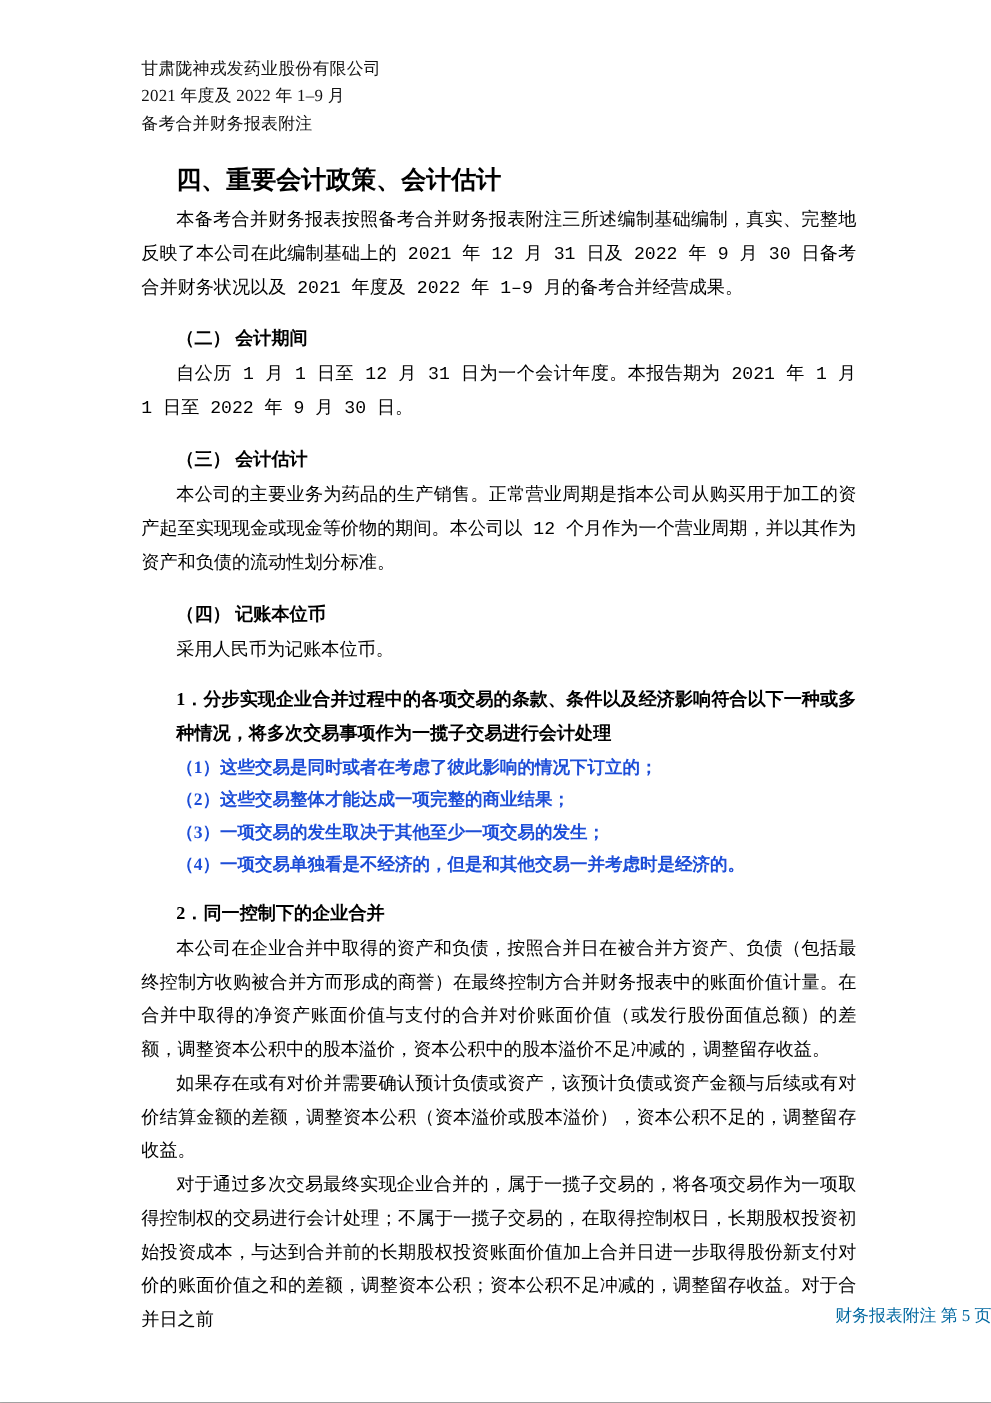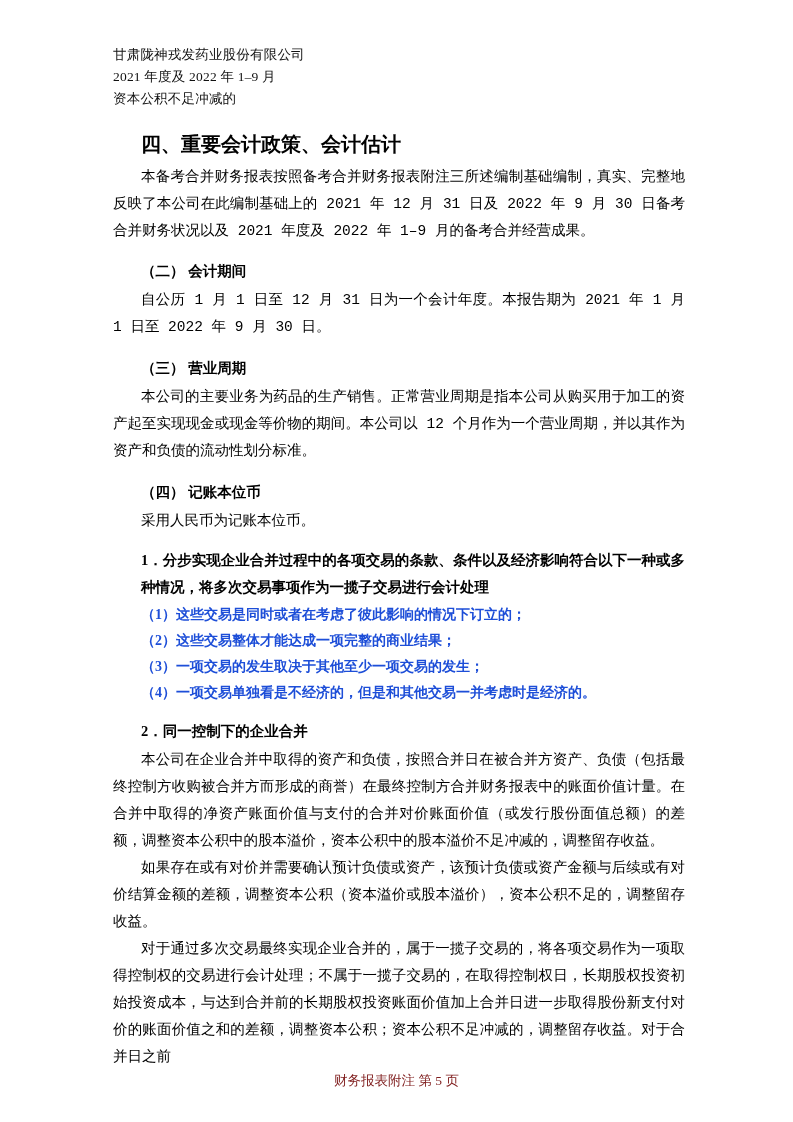--- a/index.html
+++ b/index.html
@@ -80,47 +80,47 @@
     text-indent: 28px;
     text-align: justify;
     color: #1d4ed8;
     margin: 0;
     font-weight: bold;
   }
   .footer {
     position: absolute;
     left: 0;
     right: 0;
-    bottom: 32px;
-    text-align: center;
+    bottom: 60px;
+    text-align: right;
     font-size: 13.5px;
-    color: #7f1d1d;
+    color: #0369a1;
   }
 </style>
 </head>
 <body>
 
 <div class="page">
 
   <div class="content">
 
     <div class="hdr">
       <div>甘肃陇神戎发药业股份有限公司</div>
       <div>2021 年度及 2022 年 1–9 月</div>
-      <div>资本公积不足冲减的</div>
+      <div>备考合并财务报表附注</div>
     </div>
 
     <div class="sec-h1">四、重要会计政策、会计估计</div>
 
     <p class="para">本备考合并财务报表按照备考合并财务报表附注三所述编制基础编制，真实、完整地反映了本公司在此编制基础上的 2021 年 12 月 31 日及 2022 年 9 月 30 日备考合并财务状况以及 2021 年度及 2022 年 1–9 月的备考合并经营成果。</p>
 
     <div class="sec-h2">（二） 会计期间</div>
     <p class="para">自公历 1 月 1 日至 12 月 31 日为一个会计年度。本报告期为 2021 年 1 月 1 日至 2022 年 9 月 30 日。</p>
 
-    <div class="sec-h2">（三） 营业周期</div>
+    <div class="sec-h2">（三） 会计估计</div>
     <p class="para">本公司的主要业务为药品的生产销售。正常营业周期是指本公司从购买用于加工的资产起至实现现金或现金等价物的期间。本公司以 12 个月作为一个营业周期，并以其作为资产和负债的流动性划分标准。</p>
 
     <div class="sec-h2">（四） 记账本位币</div>
     <p class="para">采用人民币为记账本位币。</p>
 
 
     <div class="sec-h3">1．分步实现企业合并过程中的各项交易的条款、条件以及经济影响符合以下一种或多种情况，将多次交易事项作为一揽子交易进行会计处理</div>
     <p class="item">（1）这些交易是同时或者在考虑了彼此影响的情况下订立的；</p>
     <p class="item">（2）这些交易整体才能达成一项完整的商业结果；</p>
     <p class="item">（3）一项交易的发生取决于其他至少一项交易的发生；</p>

